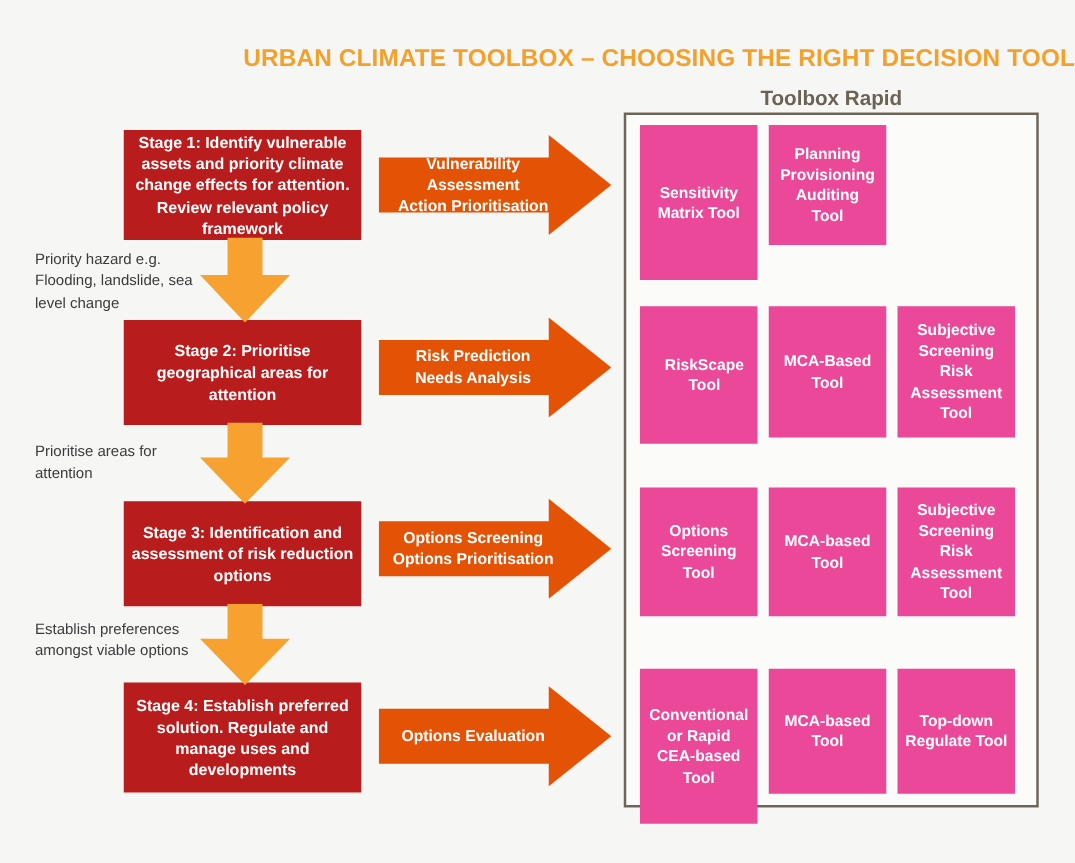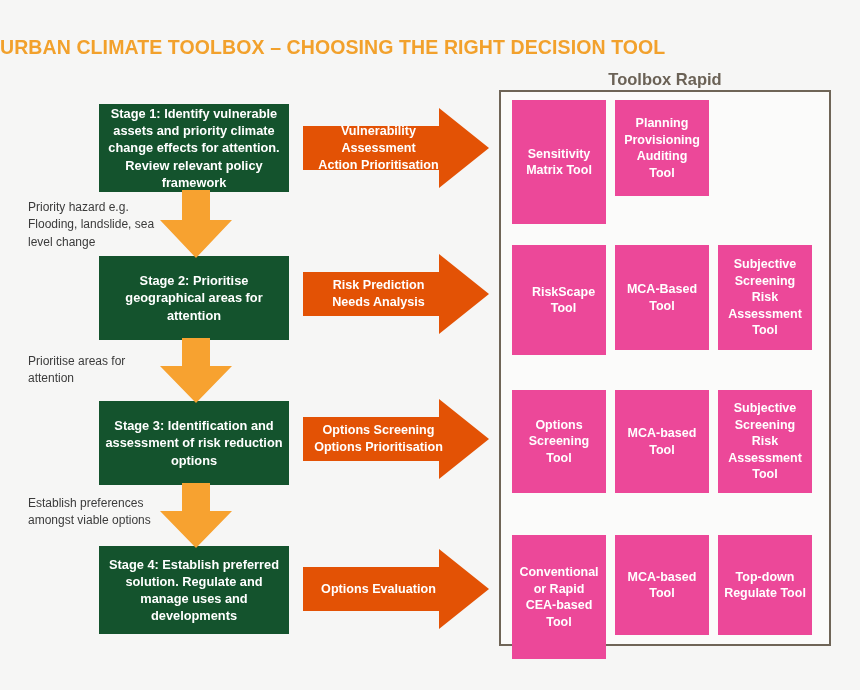--- a/index.html
+++ b/index.html
@@ -21,21 +21,21 @@
     width: 860px;
     height: 690px;
   }
 
   
   .main-title {
     position: absolute;
     left: 0;
     top: 36px;
     width: 860px;
-    text-align: left;
+    text-align: right;
     color: #f2a12c;
     font-size: 19.5px;
     font-weight: bold;
     letter-spacing: 0.1px;
     white-space: nowrap;
   }
 
   
   .toolbox-heading {
     position: absolute;
@@ -78,21 +78,21 @@
     padding: 4px 5px;
     box-sizing: border-box;
     white-space: pre-line;
   }
 
   
   .stage-box {
     position: absolute;
     left: 99px;
     width: 190px;
-    background: #14532d;
+    background: #b91c1c;
     color: #ffffff;
     font-size: 12.8px;
     font-weight: bold;
     line-height: 1.34;
     text-align: center;
     display: flex;
     align-items: center;
     justify-content: center;
     padding: 6px 5px;
     box-sizing: border-box;

